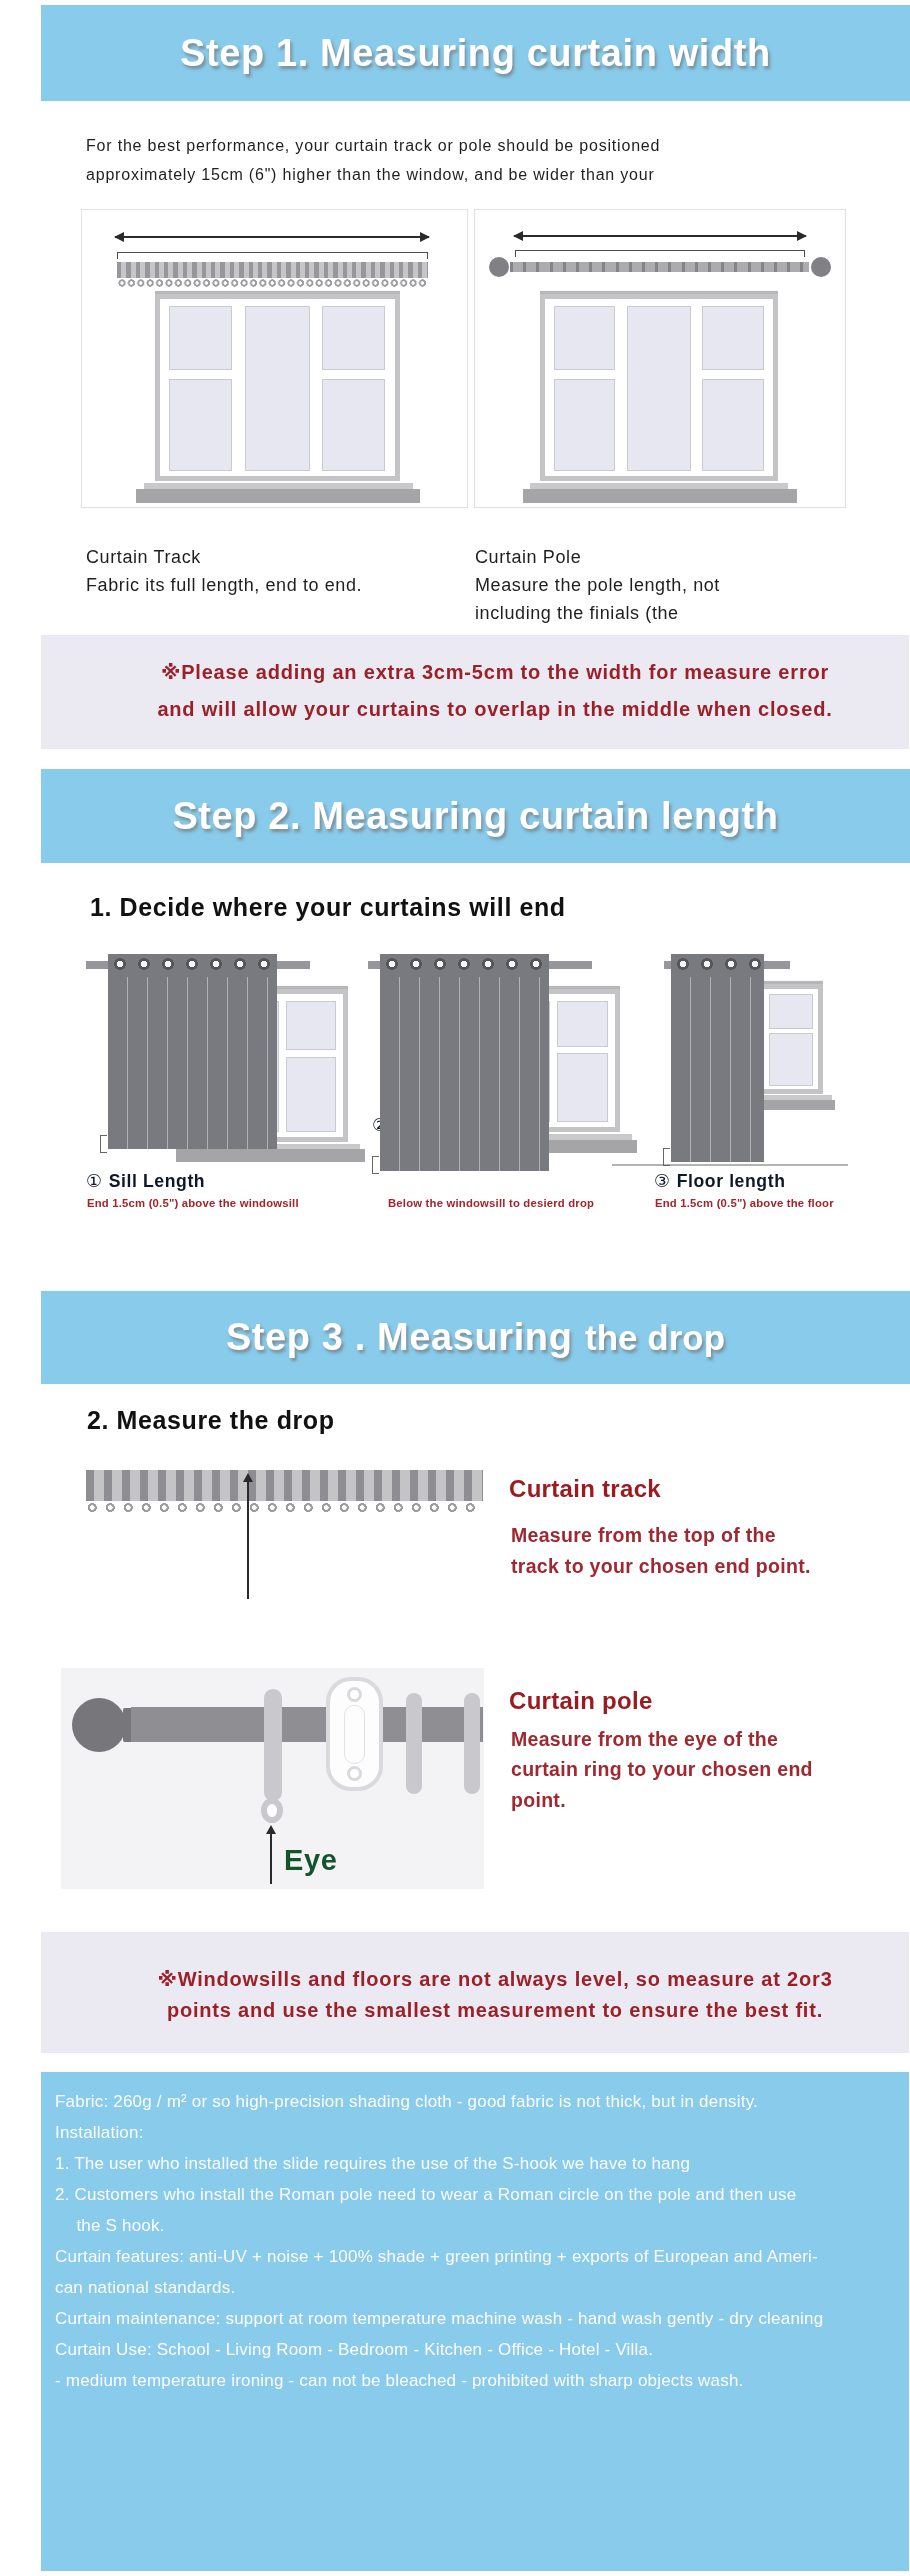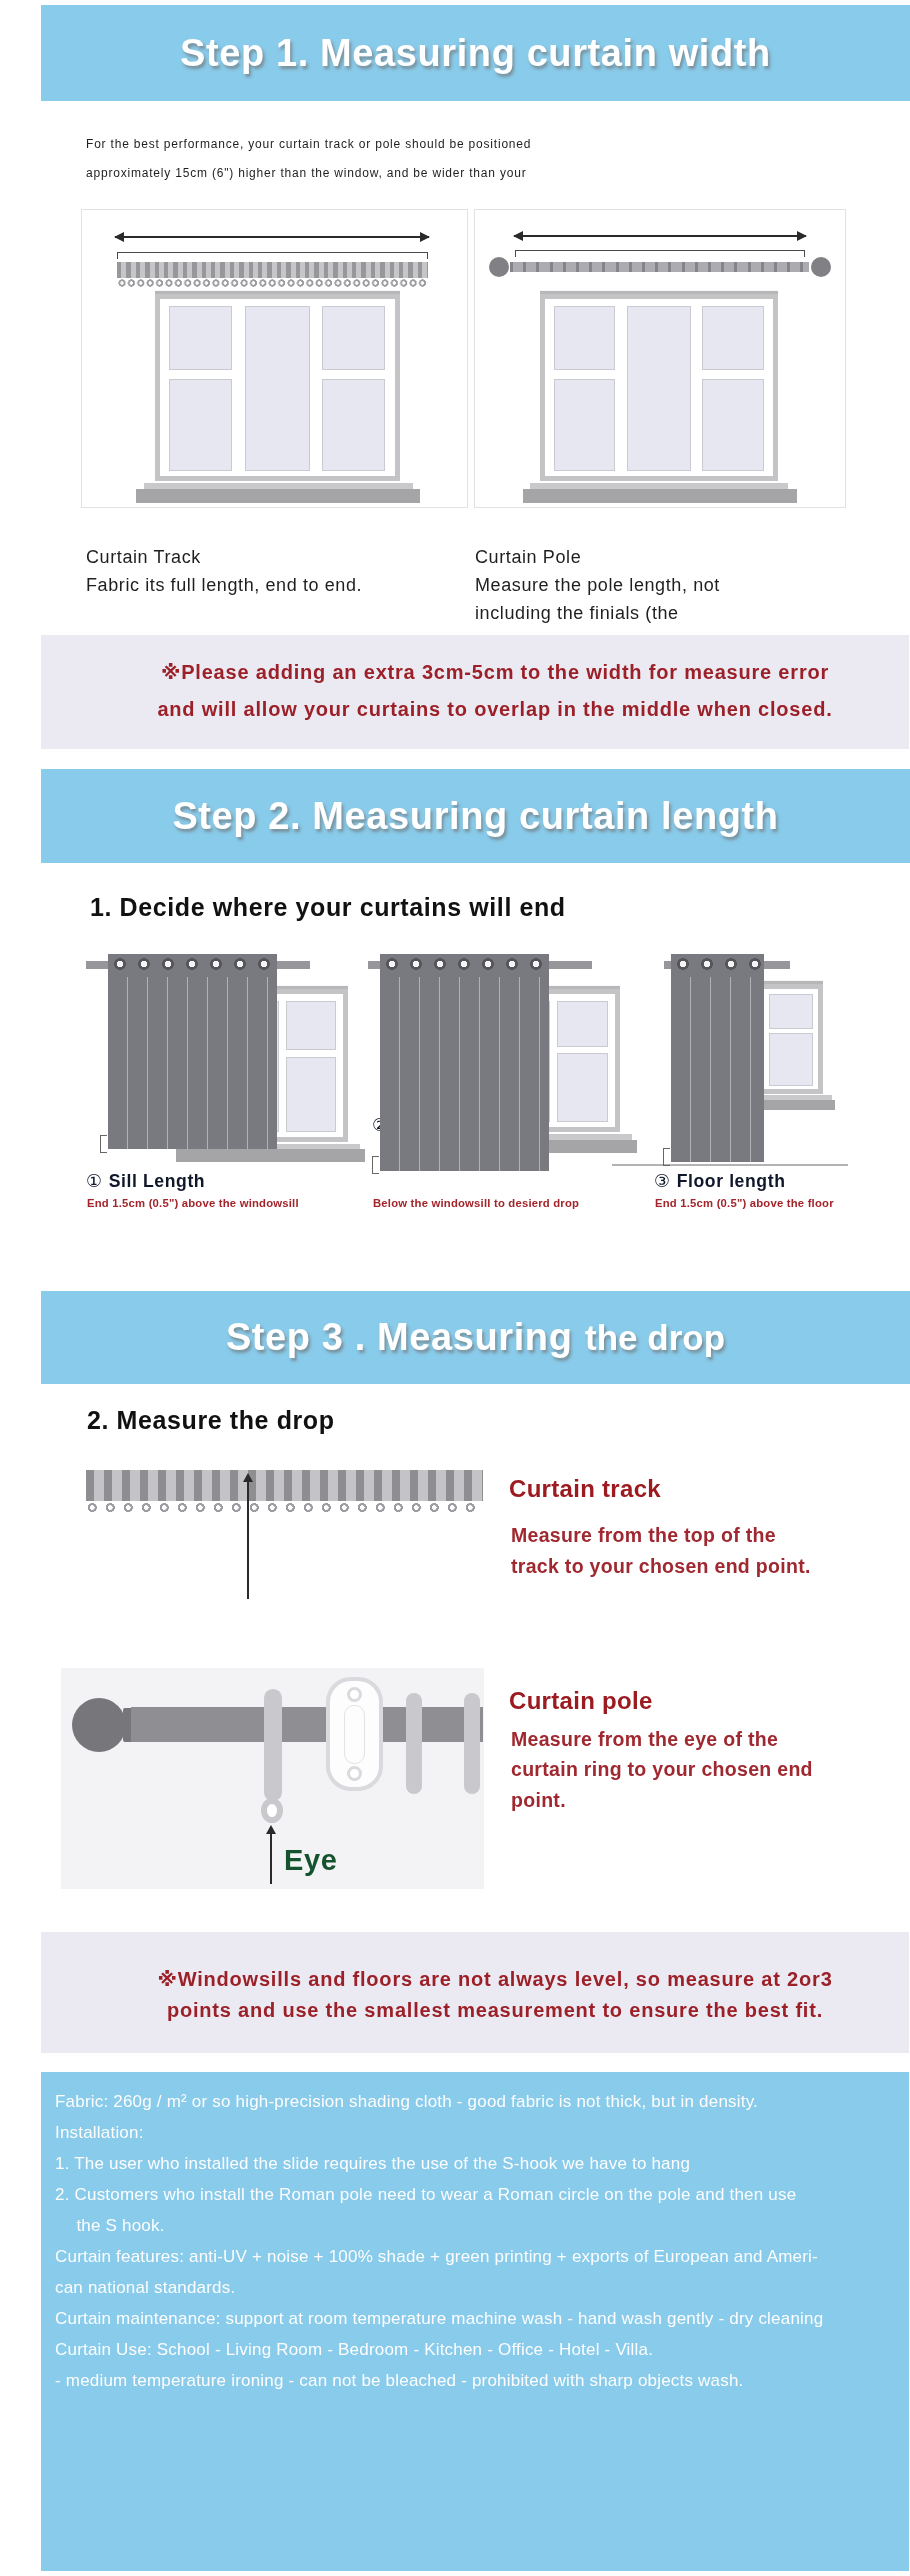--- a/index.html
+++ b/index.html
@@ -8,21 +8,21 @@
   .abs{position:absolute;}
 
   
   .banner{position:absolute;left:41px;width:869px;background:#89CBEA;
           display:flex;align-items:center;justify-content:center;}
   .banner-title{color:#ffffff;font-weight:bold;font-size:38px;letter-spacing:0.6px;
                 text-shadow:1.9px 2.5px 3.1px rgba(110,110,110,0.65);white-space:nowrap;}
   .banner-title-sub{font-size:35px;margin-left:12.6px;letter-spacing:0;}
 
   
-  .intro-line{position:absolute;font-size:12px;color:#1f1f1f;letter-spacing:0.8px;white-space:nowrap;text-align:right;}
+  .intro-line{position:absolute;font-size:16px;color:#1f1f1f;letter-spacing:0.8px;white-space:nowrap;text-align:right;}
   .cap{position:absolute;font-size:18px;color:#1f1f1f;letter-spacing:0.6px;line-height:28px;white-space:nowrap;}
   .note-box{position:absolute;left:41px;width:868px;background:#EBEAF3;}
   .note-line{position:absolute;left:0;width:100%;text-align:center;font-size:20px;font-weight:600;
              color:#9C2028;letter-spacing:0.8px;white-space:nowrap;padding-left:20px;}
   .heading{position:absolute;font-size:25px;font-weight:bold;color:#111111;letter-spacing:0.6px;white-space:nowrap;}
   .opt-label{position:absolute;font-size:17.6px;font-weight:bold;color:#0f172a;letter-spacing:0.6px;white-space:nowrap;}
   .opt-num{font-weight:normal;margin-right:6.3px;}
   .opt-desc{position:absolute;font-size:11.3px;font-weight:bold;color:#A3252B;letter-spacing:0.2px;white-space:nowrap;}
   .red-title{position:absolute;font-size:24px;font-weight:bold;color:#9B1B21;letter-spacing:0.3px;white-space:nowrap;}
   .red-line{position:absolute;font-size:19.5px;font-weight:bold;color:#A02830;letter-spacing:0.3px;white-space:nowrap;}
@@ -172,21 +172,21 @@
     <div class="sill-lo" style="left:81px;top:187px;width:189px;height:12.6px;"></div>
     <div class="curtain" style="left:12.6px;top:1.3px;width:169px;height:217px;">
       <div class="folds"></div>
       <div class="grommets"></div>
     </div>
     <div class="lbrkt" style="left:5px;top:203px;"></div>
   </div>
   <div class="opt-label" style="left:372px;top:1115px;">
     <span class="opt-num">②</span><span>Below sill</span>
   </div>
-  <div class="opt-desc" style="left:373px;top:1197px;">Below the windowsill to desierd drop</div>
+  <div class="opt-desc" style="left:388px;top:1197px;">Below the windowsill to desierd drop</div>
 
   <div class="abs" style="left:653px;top:953px;width:256px;height:221px;">
     <div class="pole-thin" style="left:11.3px;top:7.5px;width:126px;"></div>
     <div class="winframe" style="left:35px;top:31px;width:125px;height:100px;">
       <div class="pane" style="left:5%;top:5%;width:50%;height:90%;"></div>
       <div class="pane" style="left:61%;top:5%;width:33%;height:33%;"></div>
       <div class="pane" style="left:61%;top:44%;width:33%;height:51%;"></div>
     </div>
     <div class="sill-hi" style="left:28px;top:142px;width:151px;height:5px;"></div>
     <div class="sill-lo" style="left:24px;top:147px;width:158px;height:10px;"></div>

